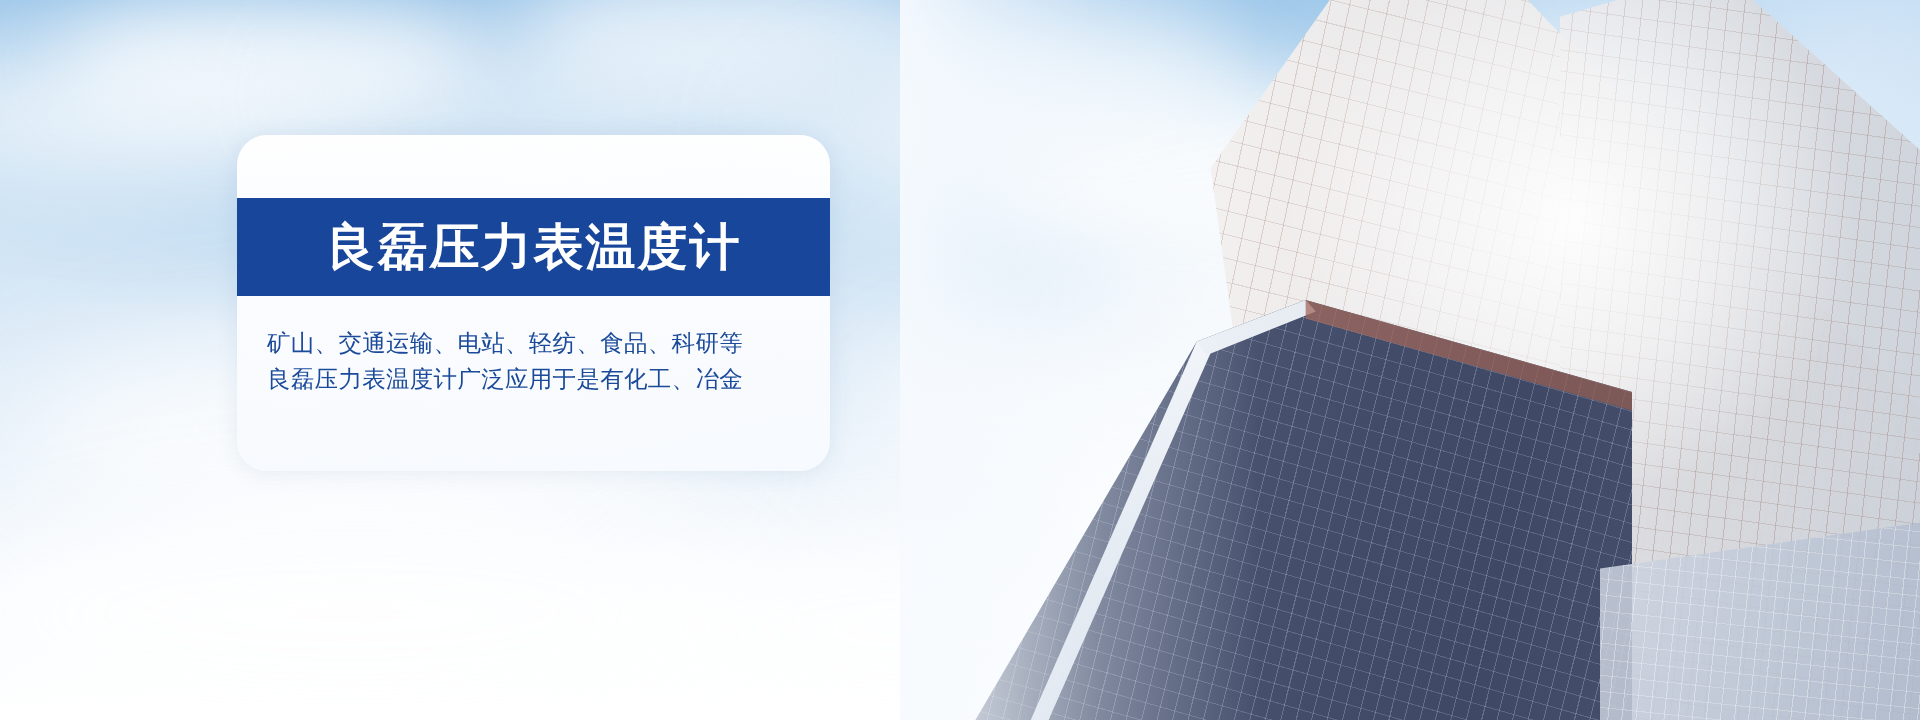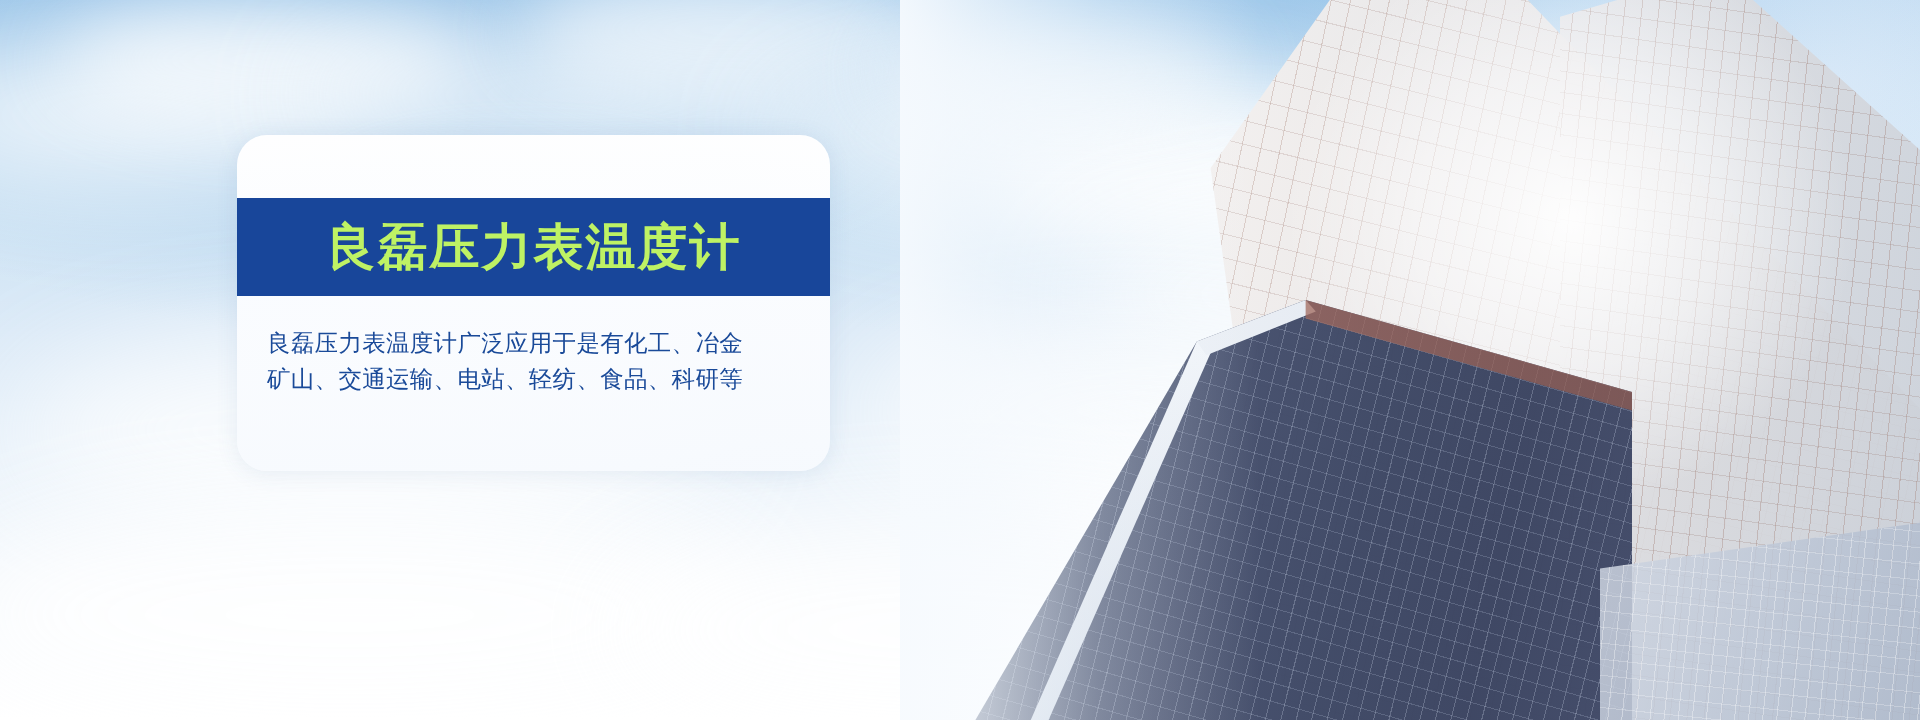--- a/index.html
+++ b/index.html
@@ -124,21 +124,21 @@
     border-radius:30px;overflow:hidden;
     background:linear-gradient(180deg, rgba(255,255,255,.97) 0%, rgba(252,253,255,.96) 40%, rgba(247,250,254,.94) 100%);
     box-shadow:0 2px 22px rgba(60,100,150,.10);
   }
   .title-bar{
     position:absolute;left:0;top:63px;width:593px;height:98px;
     background:#18469a;
     display:flex;align-items:center;justify-content:center;
   }
   .title-text{
-    color:#bef264;font-size:50px;font-weight:bold;
+    color:#ffffff;font-size:50px;font-weight:bold;
     letter-spacing:2px;line-height:1;white-space:nowrap;
     font-family:"DejaVu Sans","Liberation Sans",sans-serif;
   }
   .desc{
     position:absolute;left:30px;top:190px;width:540px;
     color:#1a4a99;font-size:23.5px;line-height:36px;
     letter-spacing:.3px;text-align:left;
     font-family:"DejaVu Sans","Liberation Sans",sans-serif;
   }
   .desc p{margin:0;}
@@ -183,18 +183,18 @@
     <div class="block-right-grid"></div>
   </div>
 
   <div class="haze"></div>
 
   <div class="card">
     <div class="title-bar">
       <span class="title-text">良磊压力表温度计</span>
     </div>
     <div class="desc">
+      <p>矿山、交通运输、电站、轻纺、食品、科研等</p>
       <p>良磊压力表温度计广泛应用于是有化工、冶金</p>
-      <p>矿山、交通运输、电站、轻纺、食品、科研等</p>
     </div>
   </div>
 
 </div>
 
 </body></html>

